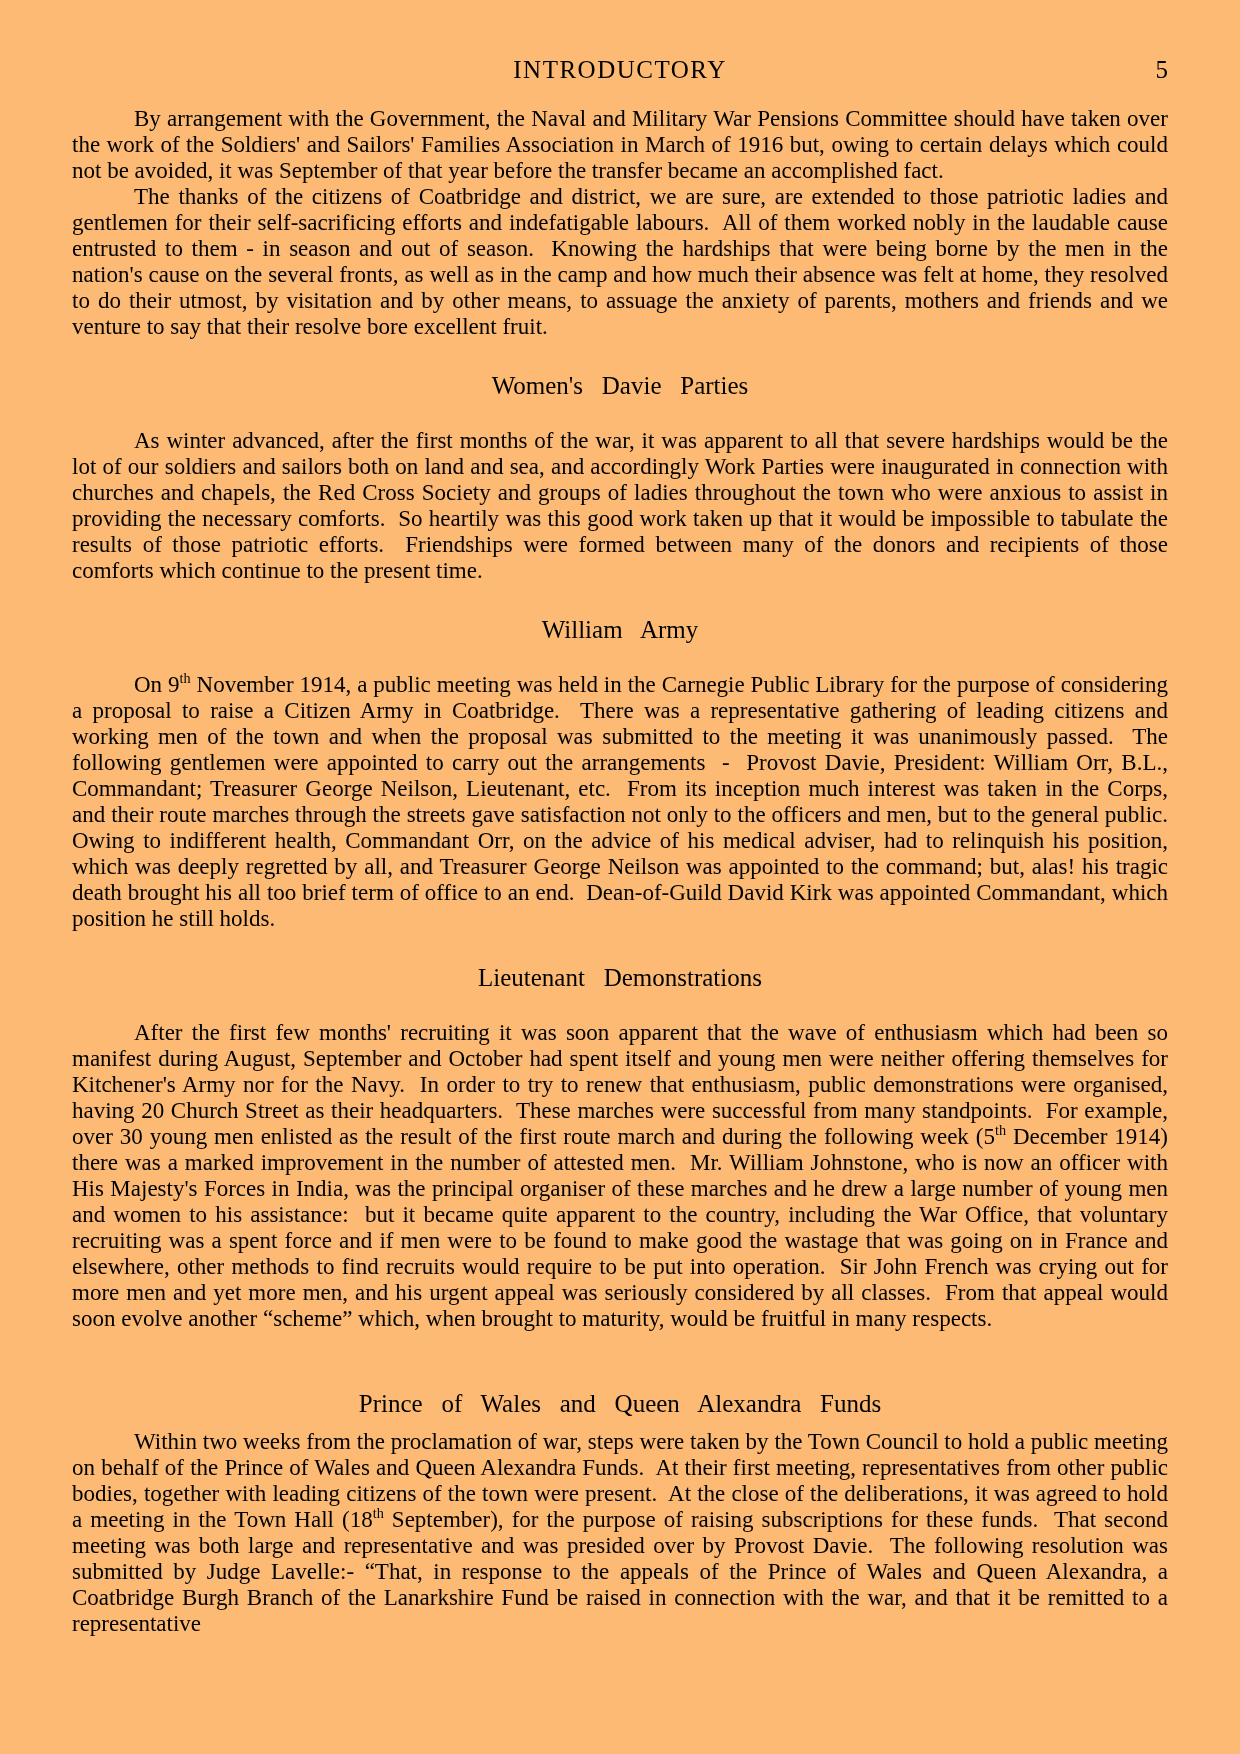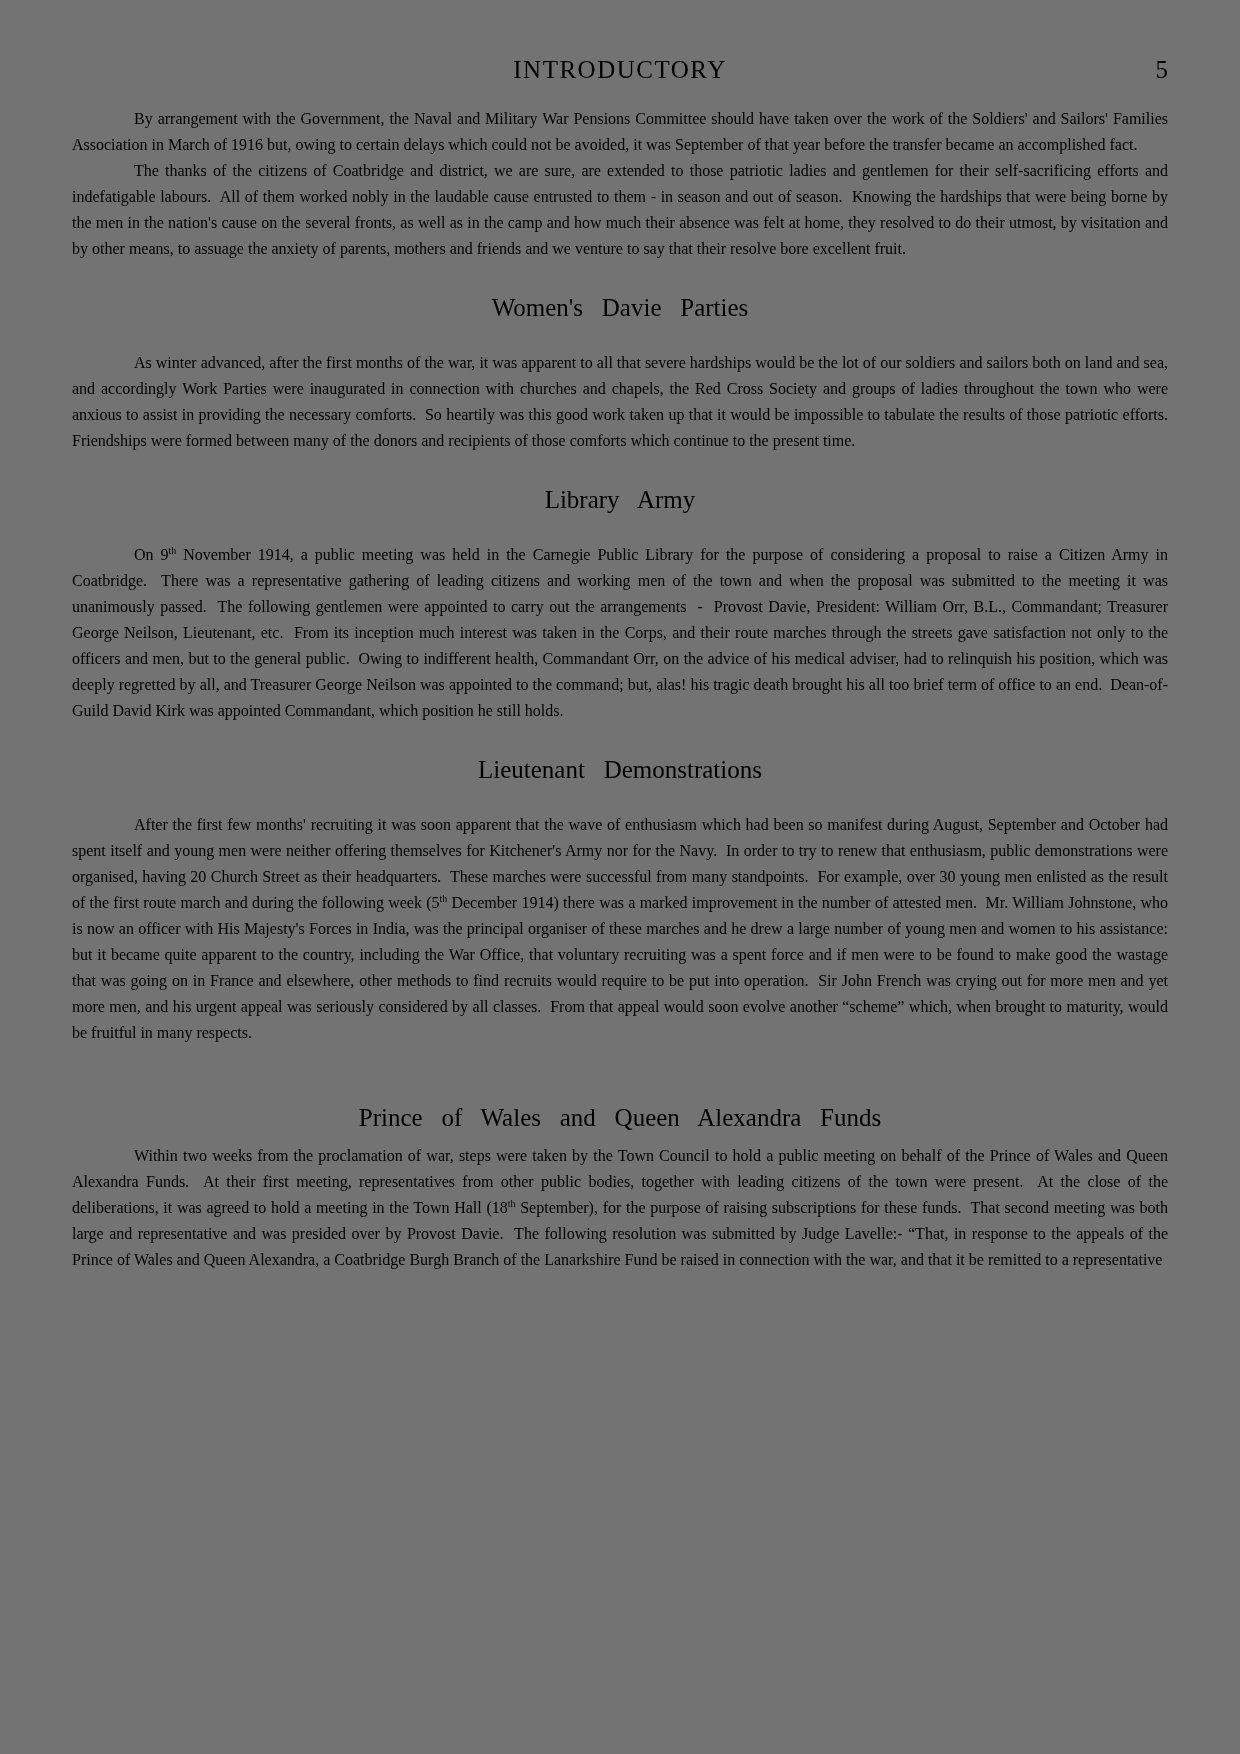--- a/index.html
+++ b/index.html
@@ -6,21 +6,21 @@
     margin: 0;
     padding: 0;
     background: #ffffff;
   }
   .page {
     position: relative;
     width: 1240px;
     height: 1754px;
     box-sizing: border-box;
     padding: 56px 72px 0 72px;
-    background: #737373;
+    background: #fdba74;
     color: #000000;
     font-family: "Liberation Serif", "DejaVu Serif", serif;
   }
   .page-header {
     display: grid;
     grid-template-columns: 1fr auto 1fr;
     align-items: baseline;
     margin-bottom: 22px;
   }
   .page-title {
@@ -31,21 +31,21 @@
     letter-spacing: 1.5px;
     word-spacing: 2px;
   }
   .page-number {
     grid-column: 3;
     justify-self: end;
     font-size: 25px;
   }
   .para {
     margin: 0;
-    font-size: 16px;
+    font-size: 23px;
     line-height: 26px;
     text-align: justify;
     text-indent: 62px;
     white-space: pre-wrap;
   }
   .para sup {
     font-size: 0.62em;
     line-height: 0;
     vertical-align: super;
   }
@@ -71,21 +71,21 @@
     <h1 class="page-title">INTRODUCTORY</h1>
     <span class="page-number">5</span>
   </header>
 
   <p class="para">By arrangement with the Government, the Naval and Military War Pensions Committee should have taken over the work of the Soldiers' and Sailors' Families Association in March of 1916 but, owing to certain delays which could not be avoided, it was September of that year before the transfer became an accomplished fact.</p>
   <p class="para">The thanks of the citizens of Coatbridge and district, we are sure, are extended to those patriotic ladies and gentlemen for their self-sacrificing efforts and indefatigable labours.  All of them worked nobly in the laudable cause entrusted to them - in season and out of season.  Knowing the hardships that were being borne by the men in the nation's cause on the several fronts, as well as in the camp and how much their absence was felt at home, they resolved to do their utmost, by visitation and by other means, to assuage the anxiety of parents, mothers and friends and we venture to say that their resolve bore excellent fruit.</p>
 
   <h2 class="section-heading">Women's Davie Parties</h2>
   <p class="para">As winter advanced, after the first months of the war, it was apparent to all that severe hardships would be the lot of our soldiers and sailors both on land and sea, and accordingly Work Parties were inaugurated in connection with churches and chapels, the Red Cross Society and groups of ladies throughout the town who were anxious to assist in providing the necessary comforts.  So heartily was this good work taken up that it would be impossible to tabulate the results of those patriotic efforts.  Friendships were formed between many of the donors and recipients of those comforts which continue to the present time.</p>
 
-  <h2 class="section-heading">Library Army</h2>
+  <h2 class="section-heading">William Army</h2>
   <p class="para">On 9<sup>th</sup> November 1914, a public meeting was held in the Carnegie Public Library for the purpose of considering a proposal to raise a Citizen Army in Coatbridge.  There was a representative gathering of leading citizens and working men of the town and when the proposal was submitted to the meeting it was unanimously passed.  The following gentlemen were appointed to carry out the arrangements  -  Provost Davie, President: William Orr, B.L., Commandant; Treasurer George Neilson, Lieutenant, etc.  From its inception much interest was taken in the Corps, and their route marches through the streets gave satisfaction not only to the officers and men, but to the general public.  Owing to indifferent health, Commandant Orr, on the advice of his medical adviser, had to relinquish his position, which was deeply regretted by all, and Treasurer George Neilson was appointed to the command; but, alas! his tragic death brought his all too brief term of office to an end.  Dean-of-Guild David Kirk was appointed Commandant, which position he still holds.</p>
 
   <h2 class="section-heading">Lieutenant Demonstrations</h2>
   <p class="para">After the first few months' recruiting it was soon apparent that the wave of enthusiasm which had been so manifest during August, September and October had spent itself and young men were neither offering themselves for Kitchener's Army nor for the Navy.  In order to try to renew that enthusiasm, public demonstrations were organised, having 20 Church Street as their headquarters.  These marches were successful from many standpoints.  For example, over 30 young men enlisted as the result of the first route march and during the following week (5<sup>th</sup> December 1914) there was a marked improvement in the number of attested men.  Mr. William Johnstone, who is now an officer with His Majesty's Forces in India, was the principal organiser of these marches and he drew a large number of young men and women to his assistance:  but it became quite apparent to the country, including the War Office, that voluntary recruiting was a spent force and if men were to be found to make good the wastage that was going on in France and elsewhere, other methods to find recruits would require to be put into operation.  Sir John French was crying out for more men and yet more men, and his urgent appeal was seriously considered by all classes.  From that appeal would soon evolve another “scheme” which, when brought to maturity, would be fruitful in many respects.</p>
 
   <h2 class="section-heading section-heading-extra-top">Prince of Wales and Queen Alexandra Funds</h2>
   <p class="para">Within two weeks from the proclamation of war, steps were taken by the Town Council to hold a public meeting on behalf of the Prince of Wales and Queen Alexandra Funds.  At their first meeting, representatives from other public bodies, together with leading citizens of the town were present.  At the close of the deliberations, it was agreed to hold a meeting in the Town Hall (18<sup>th</sup> September), for the purpose of raising subscriptions for these funds.  That second meeting was both large and representative and was presided over by Provost Davie.  The following resolution was submitted by Judge Lavelle:- “That, in response to the appeals of the Prince of Wales and Queen Alexandra, a Coatbridge Burgh Branch of the Lanarkshire Fund be raised in connection with the war, and that it be remitted to a representative</p>
 
 </div>
 

